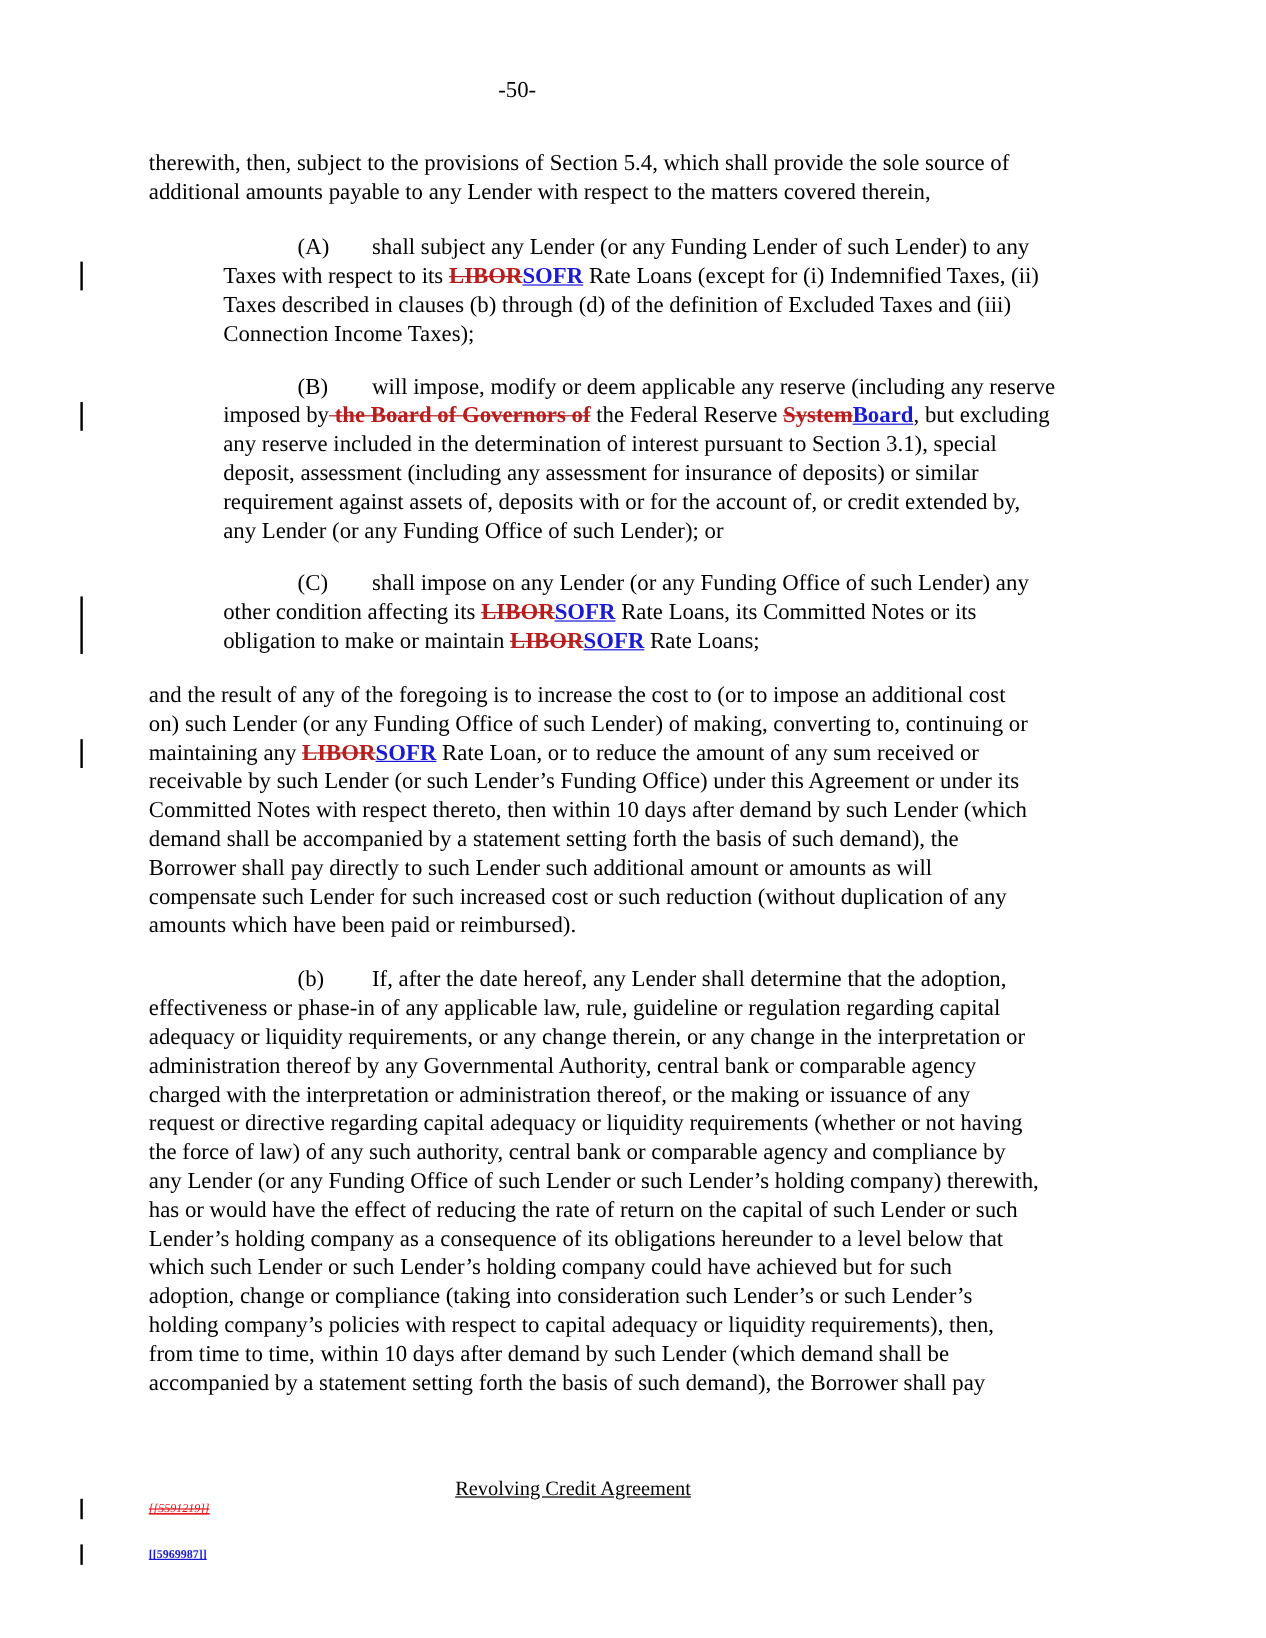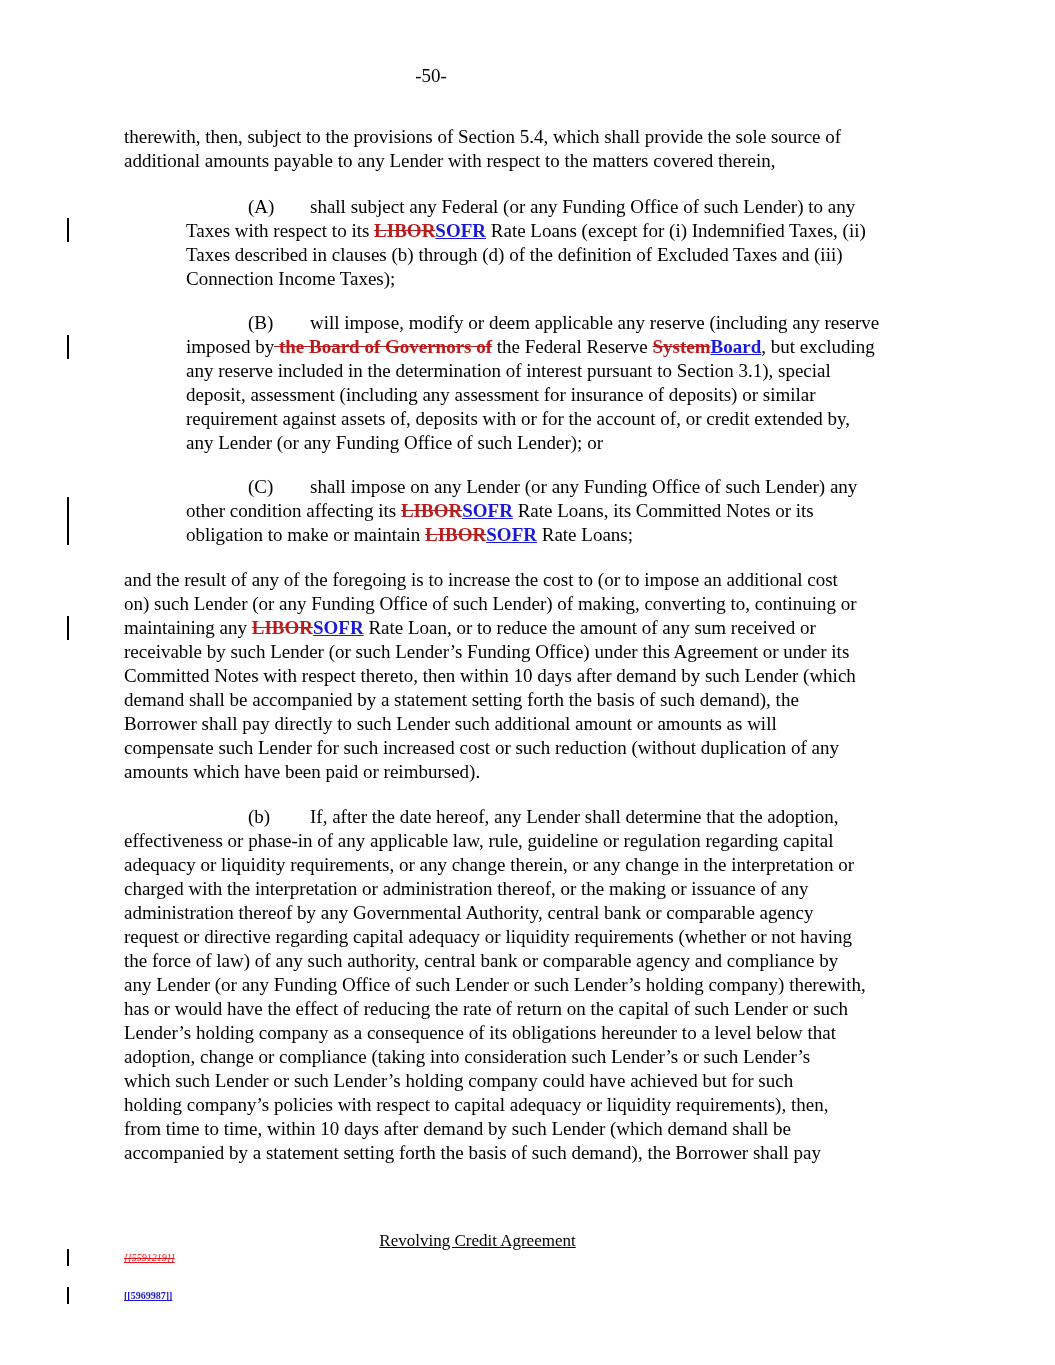--- a/index.html
+++ b/index.html
@@ -44,21 +44,21 @@
 
 <div class="page-number">-50-</div>
 
 <div class="para body-para" style="top:125px;">
   <span class="ln">therewith, then, subject to the provisions of Section 5.4, which shall provide the sole source of</span>
   <span class="ln">additional amounts payable to any Lender with respect to the matters covered therein,</span>
 </div>
 
 <div class="change-bar" style="top:218px;height:24px;"></div>
 <div class="para sub-para" style="top:195px;">
-  <span class="ln indent-first"><span class="label">(A)</span><span>shall subject any Federal (or any Funding Office of such Lender) to any</span></span>
+  <span class="ln indent-first"><span class="label">(A)</span><span>shall subject any Lender (or any Funding Lender of such Lender) to any</span></span>
   <span class="ln"><span>Taxes with respect to its </span><span class="del">LIBOR</span><span class="ins">SOFR</span><span> Rate Loans (except for (i) Indemnified Taxes, (ii)</span></span>
   <span class="ln">Taxes described in clauses (b) through (d) of the definition of Excluded Taxes and (iii)</span>
   <span class="ln">Connection Income Taxes);</span>
 </div>
 
 <div class="change-bar" style="top:335px;height:24px;"></div>
 <div class="para sub-para" style="top:311px;">
   <span class="ln indent-first"><span class="label">(B)</span><span>will impose, modify or deem applicable any reserve (including any reserve</span></span>
   <span class="ln"><span>imposed by</span><span class="del"> the Board of Governors of</span><span> the Federal Reserve </span><span class="del">System</span><span class="ins">Board</span><span>, but excluding</span></span>
   <span class="ln">any reserve included in the determination of interest pursuant to Section 3.1), special</span>
@@ -84,29 +84,29 @@
   <span class="ln">demand shall be accompanied by a statement setting forth the basis of such demand), the</span>
   <span class="ln">Borrower shall pay directly to such Lender such additional amount or amounts as will</span>
   <span class="ln">compensate such Lender for such increased cost or such reduction (without duplication of any</span>
   <span class="ln">amounts which have been paid or reimbursed).</span>
 </div>
 
 <div class="para body-para" style="top:805px;">
   <span class="ln" style="padding-left:124px;"><span class="label">(b)</span><span>If, after the date hereof, any Lender shall determine that the adoption,</span></span>
   <span class="ln">effectiveness or phase-in of any applicable law, rule, guideline or regulation regarding capital</span>
   <span class="ln">adequacy or liquidity requirements, or any change therein, or any change in the interpretation or</span>
+  <span class="ln">administration thereof by any Governmental Authority, central bank or comparable agency</span>
   <span class="ln">charged with the interpretation or administration thereof, or the making or issuance of any</span>
-  <span class="ln">administration thereof by any Governmental Authority, central bank or comparable agency</span>
   <span class="ln">request or directive regarding capital adequacy or liquidity requirements (whether or not having</span>
   <span class="ln">the force of law) of any such authority, central bank or comparable agency and compliance by</span>
   <span class="ln">any Lender (or any Funding Office of such Lender or such Lender’s holding company) therewith,</span>
   <span class="ln">has or would have the effect of reducing the rate of return on the capital of such Lender or such</span>
   <span class="ln">Lender’s holding company as a consequence of its obligations hereunder to a level below that</span>
+  <span class="ln">which such Lender or such Lender’s holding company could have achieved but for such</span>
   <span class="ln">adoption, change or compliance (taking into consideration such Lender’s or such Lender’s</span>
-  <span class="ln">which such Lender or such Lender’s holding company could have achieved but for such</span>
   <span class="ln">holding company’s policies with respect to capital adequacy or liquidity requirements), then,</span>
   <span class="ln">from time to time, within 10 days after demand by such Lender (which demand shall be</span>
   <span class="ln">accompanied by a statement setting forth the basis of such demand), the Borrower shall pay</span>
 </div>
 
 <div class="footer-title"><span>Revolving Credit Agreement</span></div>
 <div class="change-bar" style="top:1249px;height:17px;"></div>
 <div class="doc-id old"><span>[[5591219]]</span></div>
 <div class="change-bar" style="top:1287px;height:17px;"></div>
 <div class="doc-id new">[[5969987]]</div>

